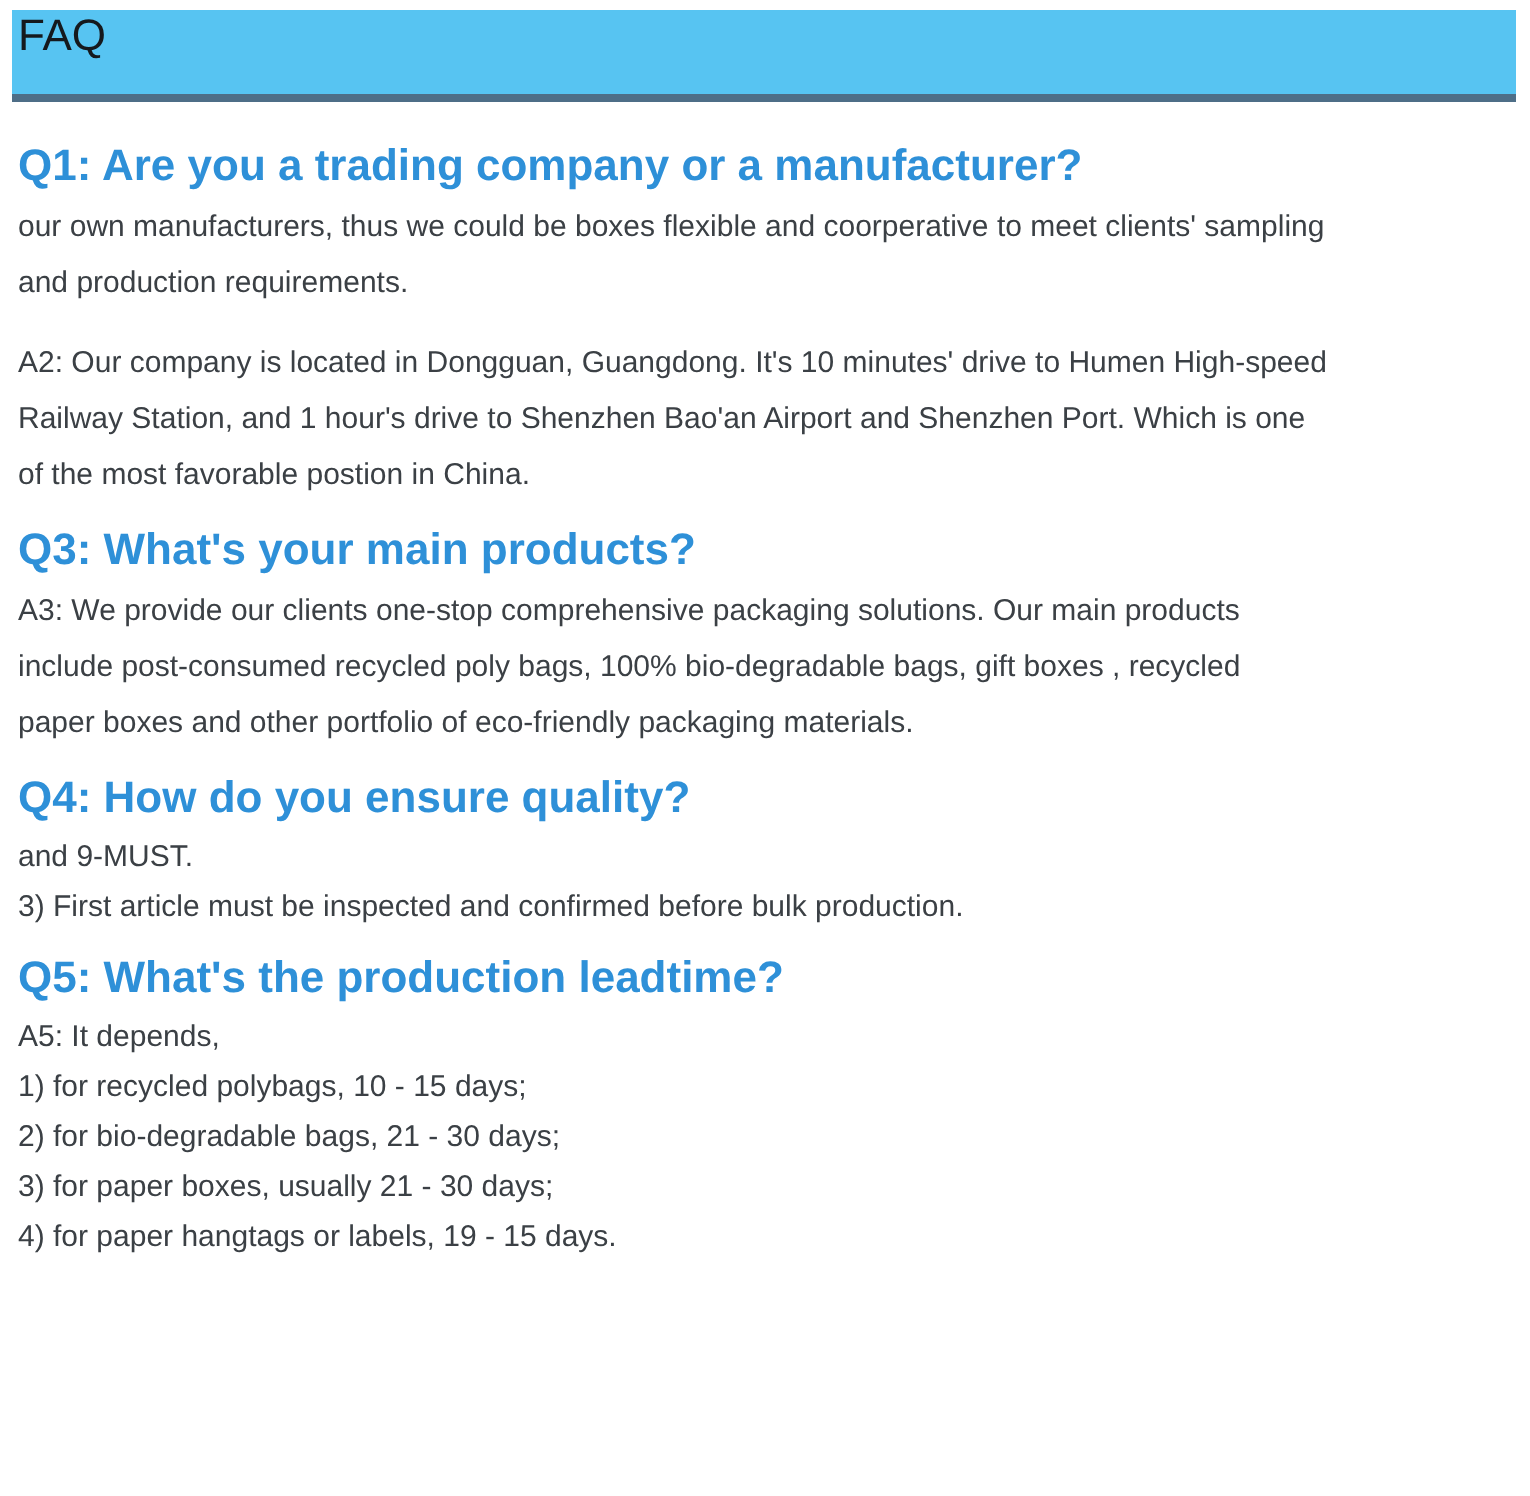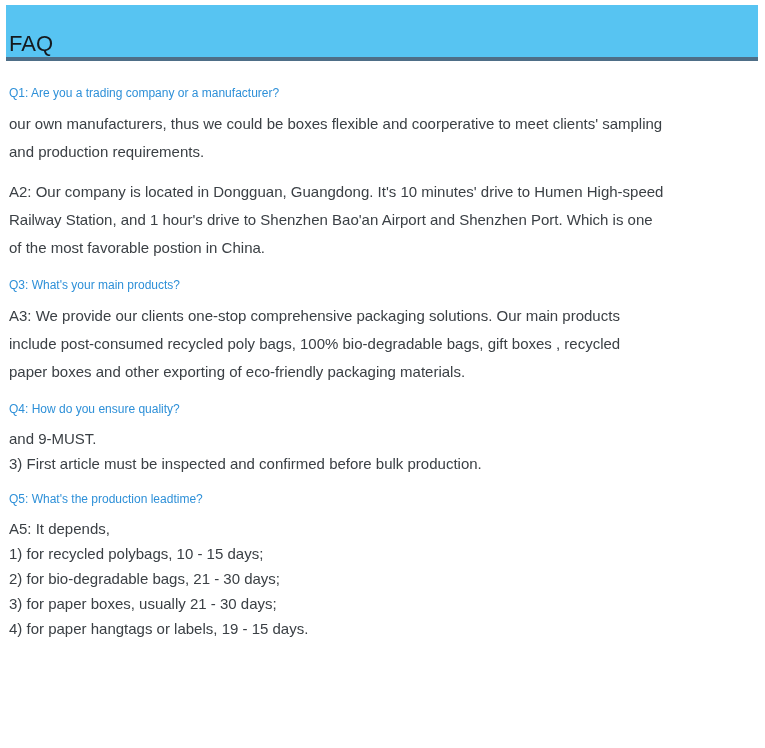--- a/index.html
+++ b/index.html
@@ -17,42 +17,42 @@
   }
   body {
     width: 765px;
     height: 748px;
     background: var(--page-bg);
     font-family: "Liberation Sans", sans-serif;
     overflow: hidden;
   }
   .header-bar {
     margin: 5px 7px 0 6px;
-    height: 56px;
+    height: 46px;
     background: var(--header-bg);
     border-bottom: 4px solid var(--header-border);
     display: flex;
-    align-items: flex-end;
+    align-items: flex-start;
     padding-left: 3px;
   }
   .header-title {
     font-size: 22px;
     color: var(--title);
     font-weight: 400;
   }
   .faq-list {
     padding: 21px 10px 0 9px;
   }
   .faq-item {
     margin-bottom: 12px;
   }
   .faq-question {
     color: var(--question);
-    font-weight: normal;
-    font-size: 12px;
+    font-weight: bold;
+    font-size: 22px;
     line-height: 22px;
     margin: 0 0 6px 0;
     white-space: nowrap;
   }
   .faq-line {
     color: var(--answer);
     font-size: 15px;
     line-height: 28px;
     white-space: nowrap;
   }
@@ -76,21 +76,21 @@
     </div>
     <div class="faq-item">
       <div class="faq-line">A2: Our company is located in Dongguan, Guangdong. It's 10 minutes' drive to Humen High-speed</div>
       <div class="faq-line">Railway Station, and 1 hour's drive to Shenzhen Bao'an Airport and Shenzhen Port. Which is one</div>
       <div class="faq-line">of the most favorable postion in China.</div>
     </div>
     <div class="faq-item">
       <div class="faq-question">Q3: What's your main products?</div>
       <div class="faq-line">A3: We provide our clients one-stop comprehensive packaging solutions. Our main products</div>
       <div class="faq-line">include post-consumed recycled poly bags, 100% bio-degradable bags, gift boxes , recycled</div>
-      <div class="faq-line">paper boxes and other exporting of eco-friendly packaging materials.</div>
+      <div class="faq-line">paper boxes and other portfolio of eco-friendly packaging materials.</div>
     </div>
     <div class="faq-item">
       <div class="faq-question">Q4: How do you ensure quality?</div>
       <div class="faq-line">and 9-MUST.</div>
       <div class="faq-line">3) First article must be inspected and confirmed before bulk production.</div>
     </div>
     <div class="faq-item">
       <div class="faq-question">Q5: What's the production leadtime?</div>
       <div class="faq-line">A5: It depends,</div>
       <div class="faq-line">1) for recycled polybags, 10 - 15 days;</div>

